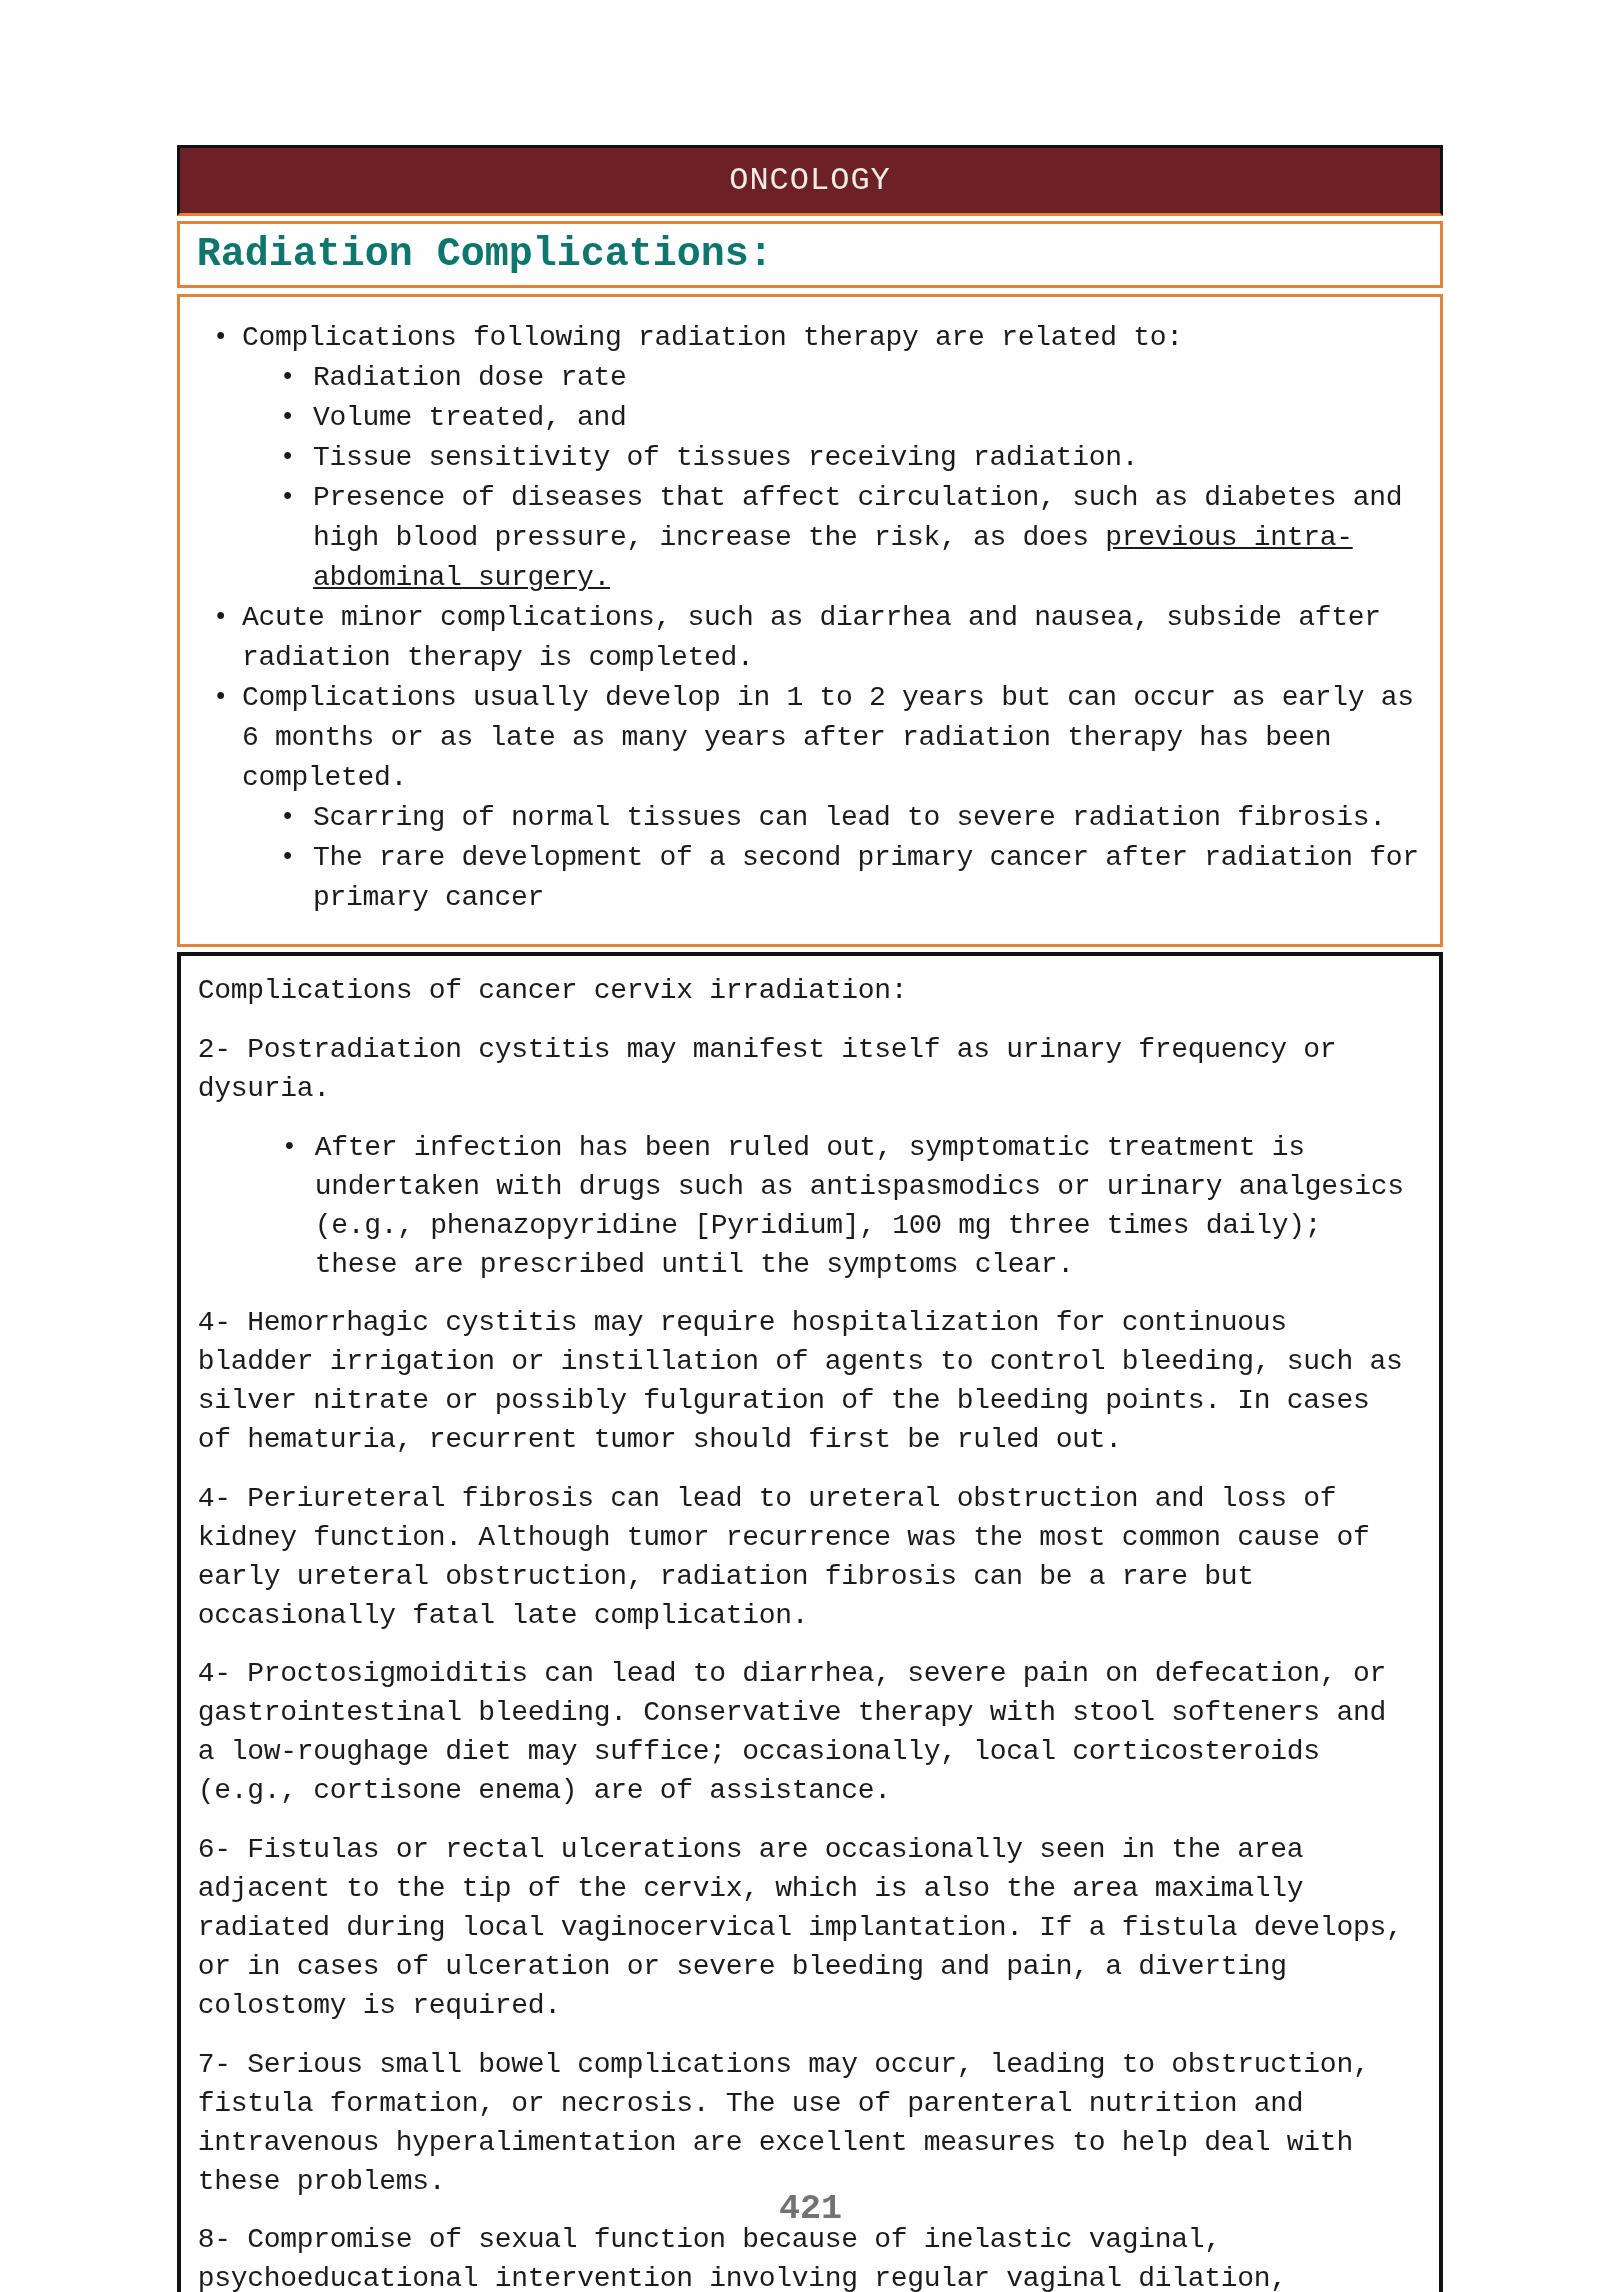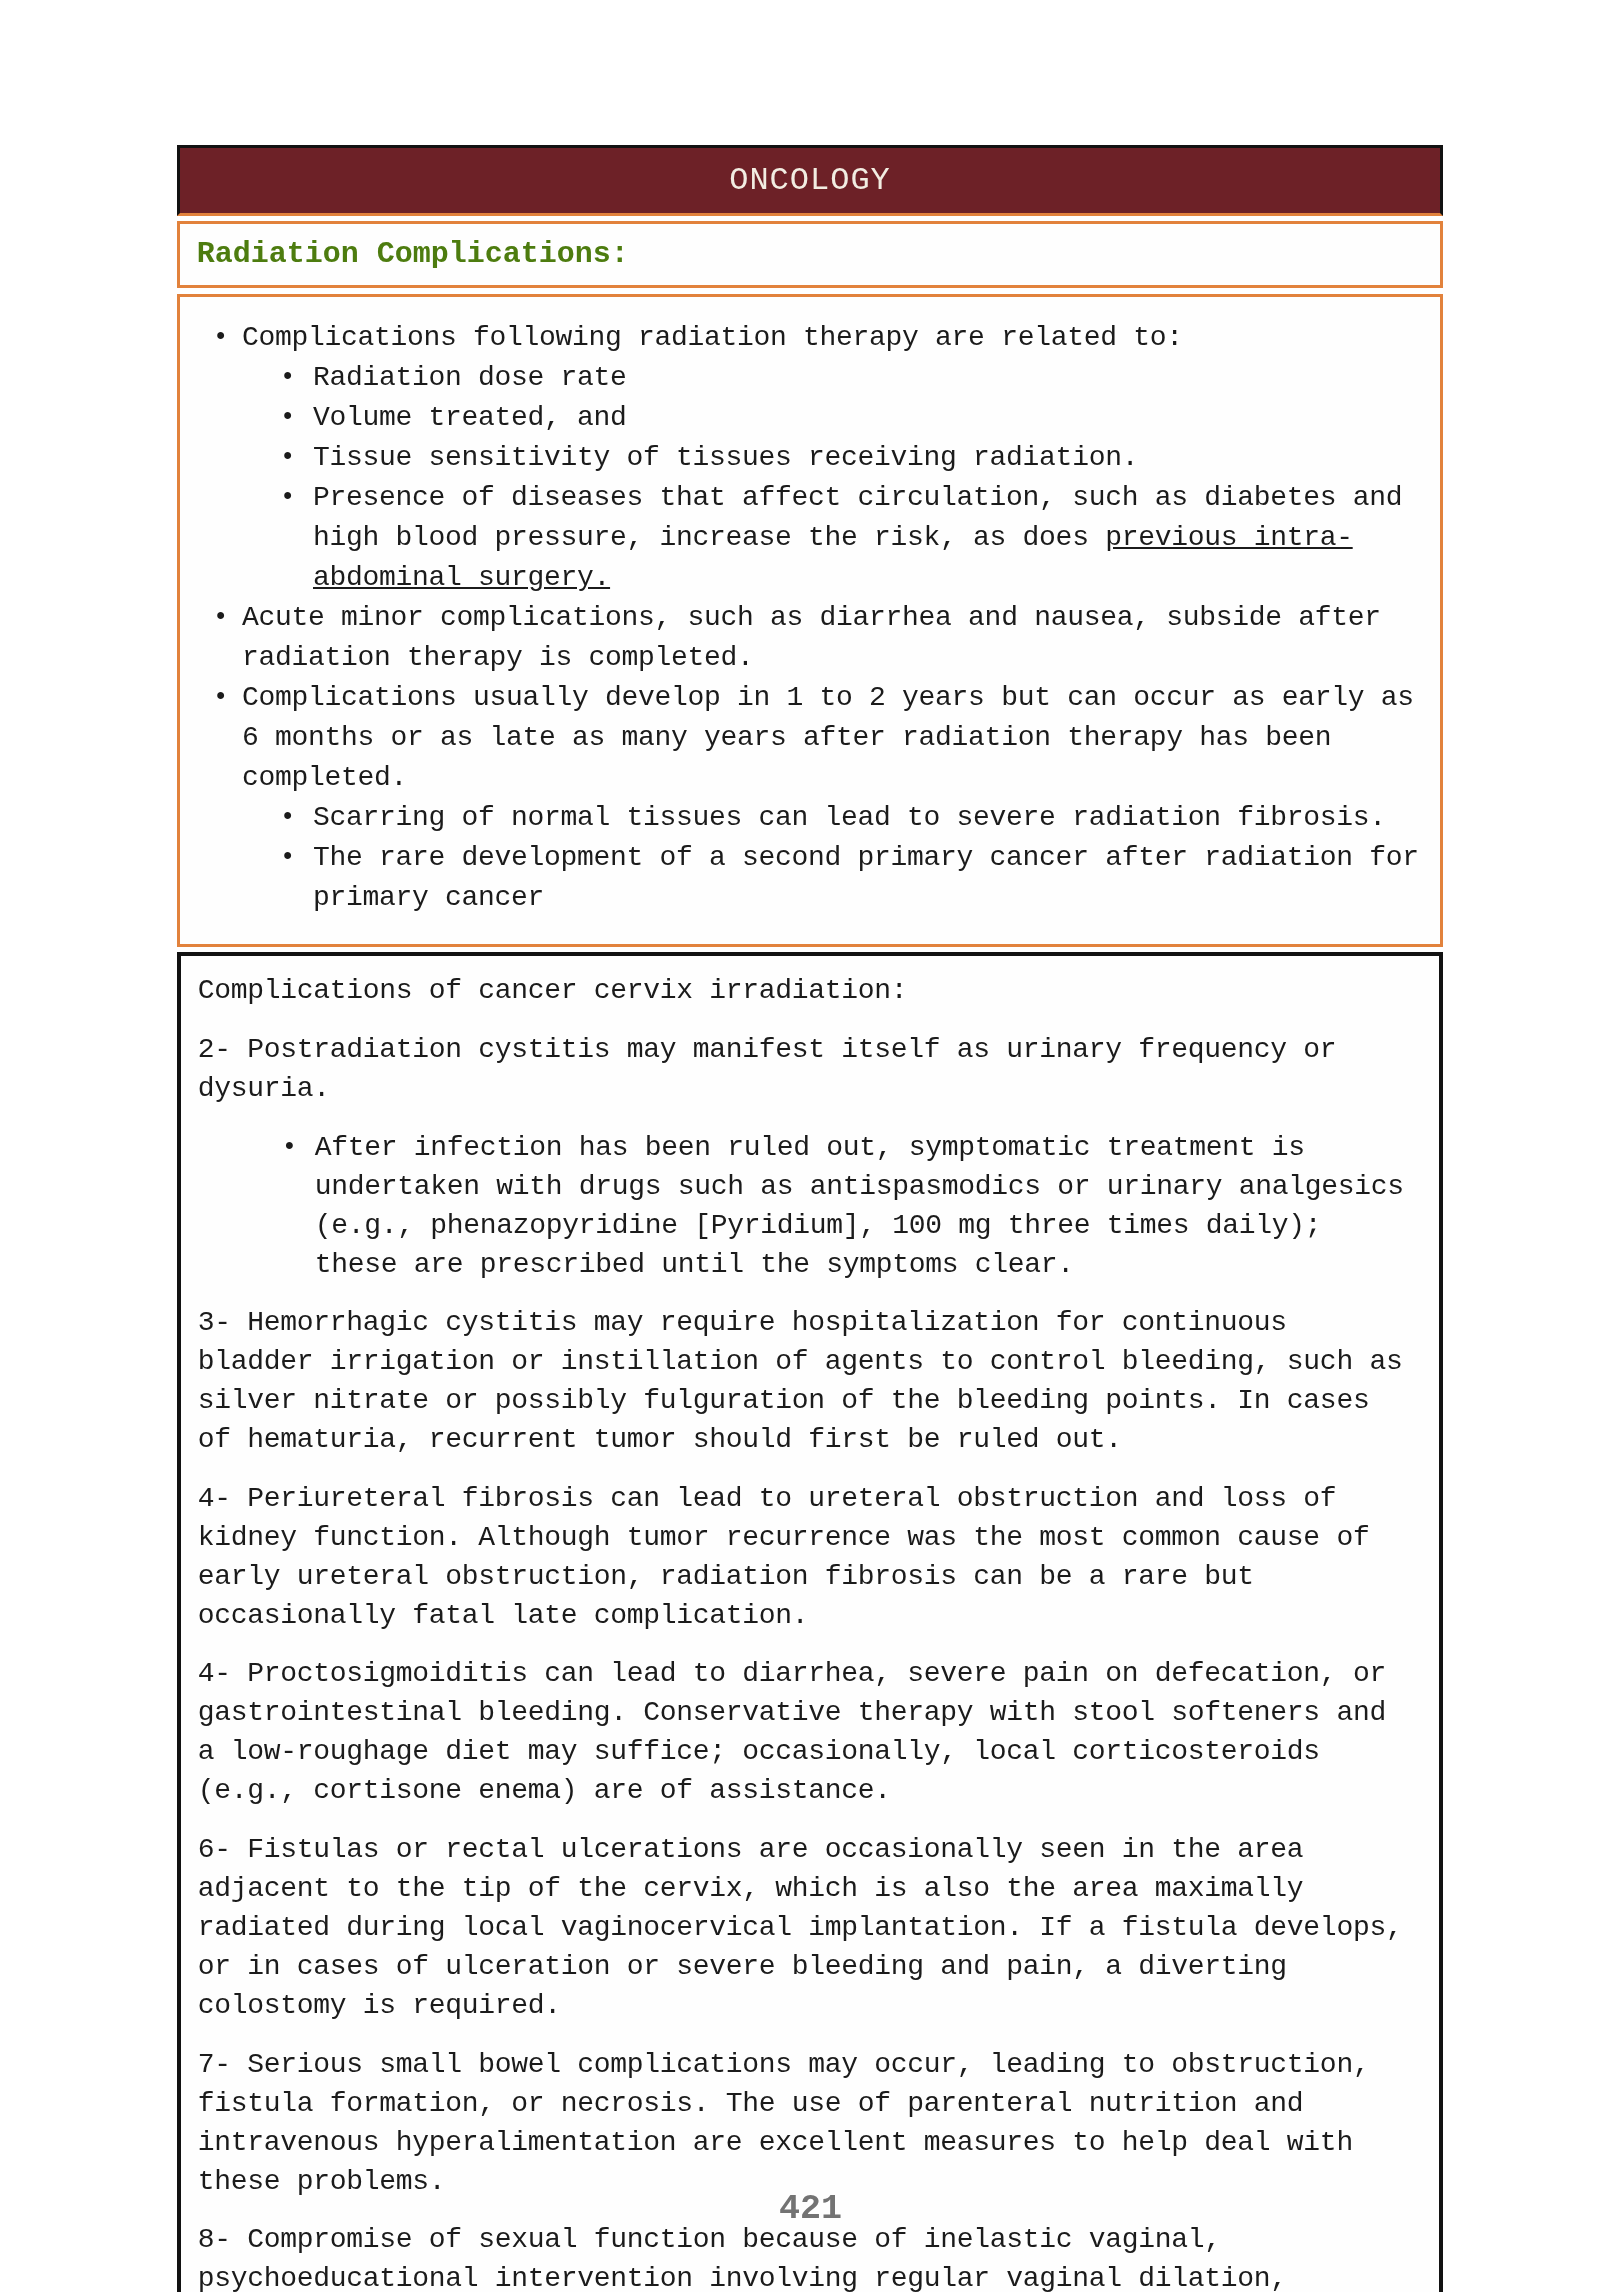--- a/index.html
+++ b/index.html
@@ -36,22 +36,22 @@
     box-sizing:border-box;
     margin-top:4.9px;
     height:67px;
     border:3.9px solid #E2823C;
     display:flex;align-items:center;
     padding-left:16.7px;
     background:#fefefe;
   }
   .title-box .t{
     font-weight:bold;
-    font-size:30px;
-    color:#4d7c0f;
+    font-size:40px;
+    color:#0f766e;
   }
   
   .bullet-box{
     box-sizing:border-box;
     margin-top:5.9px;
     border:3.9px solid #E2823C;
     padding:21.6px 19.6px 25.5px 0;
     background:#fefefe;
   }
   .row{
@@ -171,21 +171,21 @@
       <p class="para">Complications of cancer cervix irradiation:</p>
 
 
       <p class="para">2- Postradiation cystitis may manifest itself as urinary frequency or dysuria.</p>
 
       <div class="row b2">
         <span class="marker">•</span>
         <span class="txt">After infection has been ruled out, symptomatic treatment is undertaken with drugs such as antispasmodics or urinary analgesics (e.g., phenazopyridine [Pyridium], 100 mg three times daily); these are prescribed until the symptoms clear.</span>
       </div>
 
-      <p class="para">3- Hemorrhagic cystitis may require hospitalization for continuous bladder irrigation or instillation of agents to control bleeding, such as silver nitrate or possibly fulguration of the bleeding points. In cases of hematuria, recurrent tumor should first be ruled out.</p>
+      <p class="para">4- Hemorrhagic cystitis may require hospitalization for continuous bladder irrigation or instillation of agents to control bleeding, such as silver nitrate or possibly fulguration of the bleeding points. In cases of hematuria, recurrent tumor should first be ruled out.</p>
 
       <p class="para">4- Periureteral fibrosis can lead to ureteral obstruction and loss of kidney function. Although tumor recurrence was the most common cause of early ureteral obstruction, radiation fibrosis can be a rare but occasionally fatal late complication.</p>
 
       <p class="para">4- Proctosigmoiditis can lead to diarrhea, severe pain on defecation, or gastrointestinal bleeding. Conservative therapy with stool softeners and a low-roughage diet may suffice; occasionally, local corticosteroids (e.g., cortisone enema) are of assistance.</p>
 
       <p class="para">6- Fistulas or rectal ulcerations are occasionally seen in the area adjacent to the tip of the cervix, which is also the area maximally radiated during local vaginocervical implantation. If a fistula develops, or in cases of ulceration or severe bleeding and pain, a diverting colostomy is required.</p>
 
       <p class="para">7- Serious small bowel complications may occur, leading to obstruction, fistula formation, or necrosis. The use of parenteral nutrition and intravenous hyperalimentation are excellent measures to help deal with these problems.</p>
 
       <p class="para last">8- Compromise of sexual function because of inelastic vaginal, psychoeducational intervention involving regular vaginal dilation, improves sexual activity posttreatment</p>

